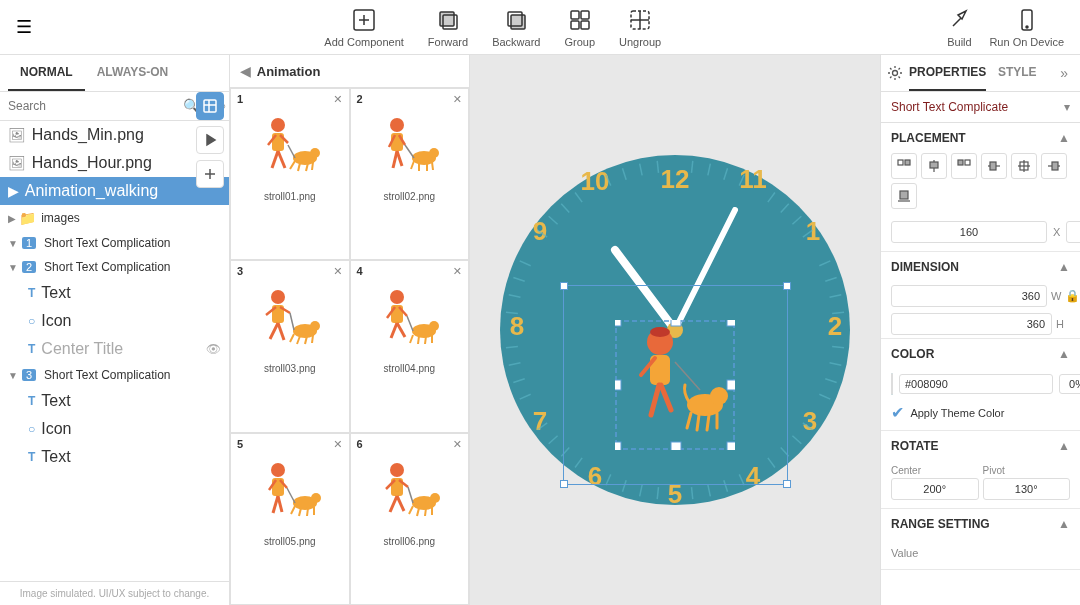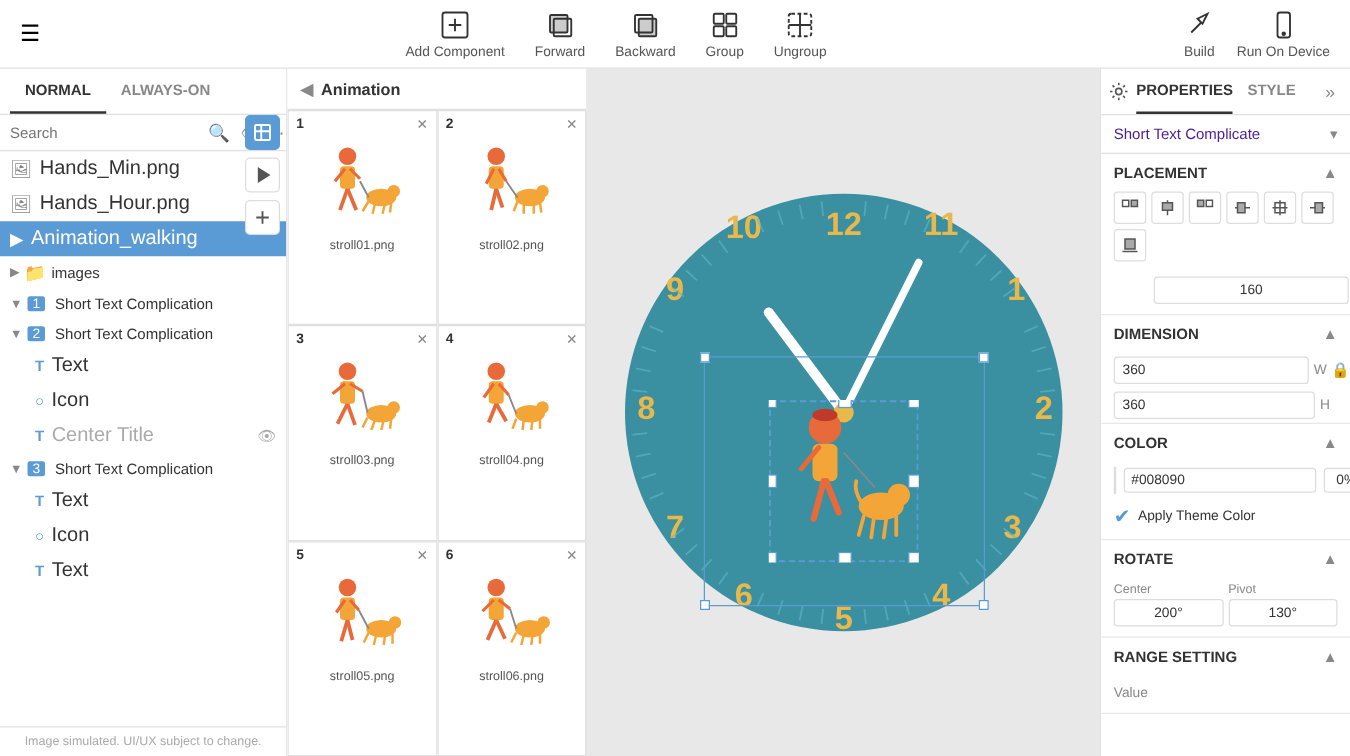--- a/index.html
+++ b/index.html
@@ -56,21 +56,21 @@
       border-bottom: 2px solid transparent;
     }
     .panel-tab.active {
       color: #333;
       border-bottom: 2px solid #333;
     }
     .search-bar {
       display: flex;
       padding: 6px 8px;
       border-bottom: 1px solid #e0e0e0;
-      gap: 4px;
+      gap: 20px;
     }
     .search-input {
       flex: 1;
       border: none;
       outline: none;
       font-size: 12px;
       color: #888;
       background: transparent;
     }
     .search-icons { display: flex; gap: 8px; }
@@ -242,21 +242,21 @@
     }
     .right-more { padding: 10px 12px; cursor: pointer; color: #888; font-size: 14px; }
 
     .complication-selector {
       padding: 8px 10px;
       border-bottom: 1px solid #e0e0e0;
       display: flex;
       align-items: center;
       justify-content: space-between;
     }
-    .complication-label { font-size: 12px; color: #4c1d95; }
+    .complication-label { font-size: 12px; color: #7f1d1d; }
     .complication-arrow { font-size: 12px; color: #888; }
 
     .section {
       border-bottom: 1px solid #e8e8e8;
     }
     .section-header {
       display: flex;
       align-items: center;
       justify-content: space-between;
       padding: 8px 10px;
@@ -292,38 +292,37 @@
     }
     .coord-input {
       flex: 1;
       border: 1px solid #ddd;
       border-radius: 3px;
       padding: 4px 6px;
       font-size: 11px;
       color: #333;
       text-align: center;
       outline: none;
-      margin-left: 32px;
     }
     .coord-label { font-size: 11px; color: #888; }
 
     .dim-row {
       display: flex;
       align-items: center;
       gap: 4px;
       padding: 3px 10px;
     }
     .dim-input {
       flex: 1;
       border: 1px solid #ddd;
       border-radius: 3px;
       padding: 4px 6px;
       font-size: 11px;
       color: #333;
-      text-align: left;
+      text-align: right;
       outline: none;
     }
     .dim-label { font-size: 11px; color: #888; width: 14px; }
     .lock-icon { font-size: 12px; color: #aaa; }
 
     .color-row {
       display: flex;
       align-items: center;
       gap: 6px;
       padding: 4px 10px 6px;

